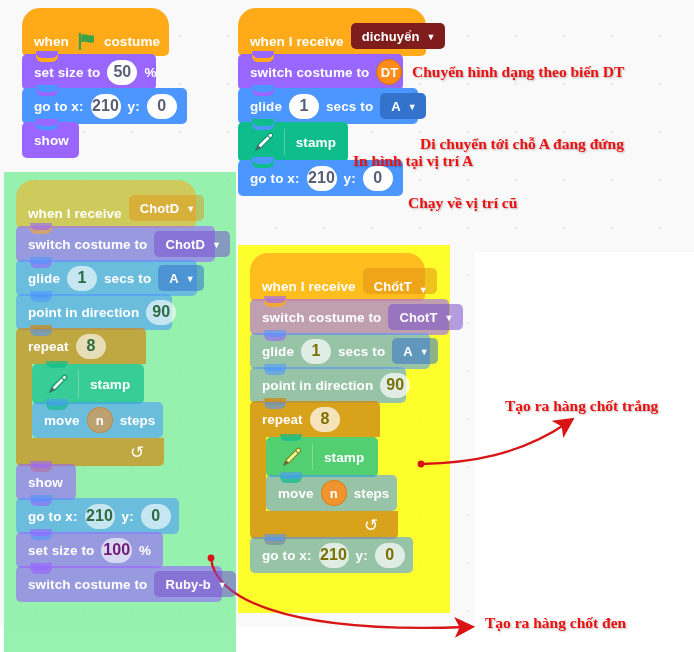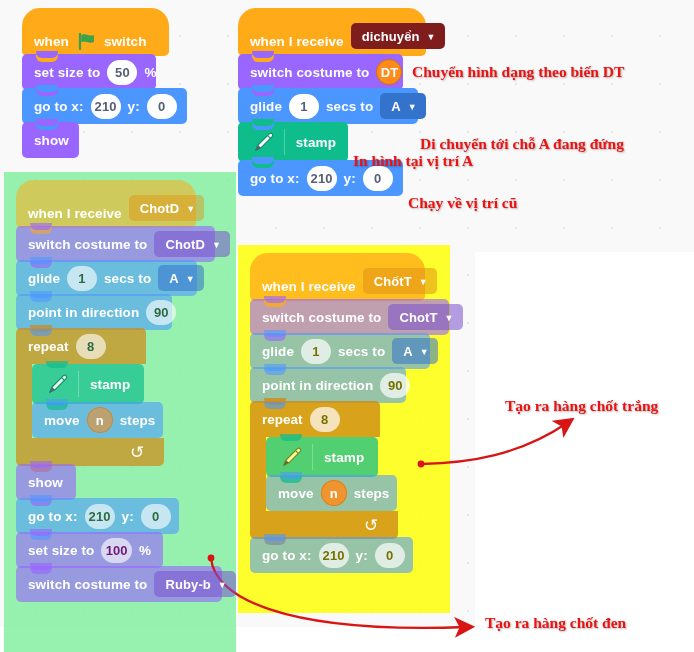--- a/index.html
+++ b/index.html
@@ -87,21 +87,21 @@
   .oval {
     display: inline-flex;
     align-items: center;
     justify-content: center;
     min-width: 30px;
     height: 25px;
     padding: 0 11px;
     border-radius: 14px;
     background: #ffffff;
     color: #575e75;
-    font-size: 13px;
+    font-size: 16px;
     font-weight: bold;
     margin-right: 7px;
   }
   
   .drop {
     display: inline-flex;
     align-items: center;
     height: 26px;
     padding: 0 9px 0 11px;
     border-radius: 5px;
@@ -192,21 +192,21 @@
   <div class="backdrop" id="backdrop-mid"></div>
 
   <div class="script" id="script-flag" style="left:22px; top:8px;">
 
     <div class="blk hat" style="background:#ffab19; width:147px;">
       <span class="lbl">when</span>
       <svg class="flag-icon" viewBox="0 0 20 18">
         <path d="M2 1 L2 17" stroke="#3aa24a" stroke-width="2.4" stroke-linecap="round" fill="none"></path>
         <path d="M3.4 2.2 C7 -0.4 11 4.2 16.8 2 L16.8 9.6 C11 11.8 7 7.2 3.4 9.8 Z" fill="#3aa24a"></path>
       </svg>
-      <span class="lbl">switch</span>
+      <span class="lbl">costume</span>
     </div>
 
     <div class="blk" style="background:#9966ff; width:134px;">
       <span class="lbl">set size to</span>
       <span class="oval">50</span>
       <span class="lbl">%</span>
     </div>
 
     <div class="blk" style="background:#4c97ff; width:165px;">
       <span class="lbl">go to x:</span>
@@ -354,21 +354,21 @@
       </span>
     </div>
   </div>
 
   <div class="overlay" id="overlay-yellow"></div>
 
   <div class="script" id="script-chott" style="left:250px; top:253px;">
 
     <div class="blk hat" style="background:rgba(255,171,25,.78); width:175px;">
       <span class="lbl">when I receive</span>
-      <span class="drop" style="background:rgba(224,145,18,.55);">
+      <span class="drop" style="background:rgba(224,145,18,.55);align-items:flex-end;">
         <span>ChốtT</span>
         <span class="caret">▼</span>
       </span>
     </div>
 
     <div class="blk" style="background:rgba(153,102,255,.62); width:199px;">
       <span class="lbl">switch costume to</span>
       <span class="drop" style="background:rgba(122,82,204,.55);">
         <span>ChotT</span>
         <span class="caret">▼</span>

